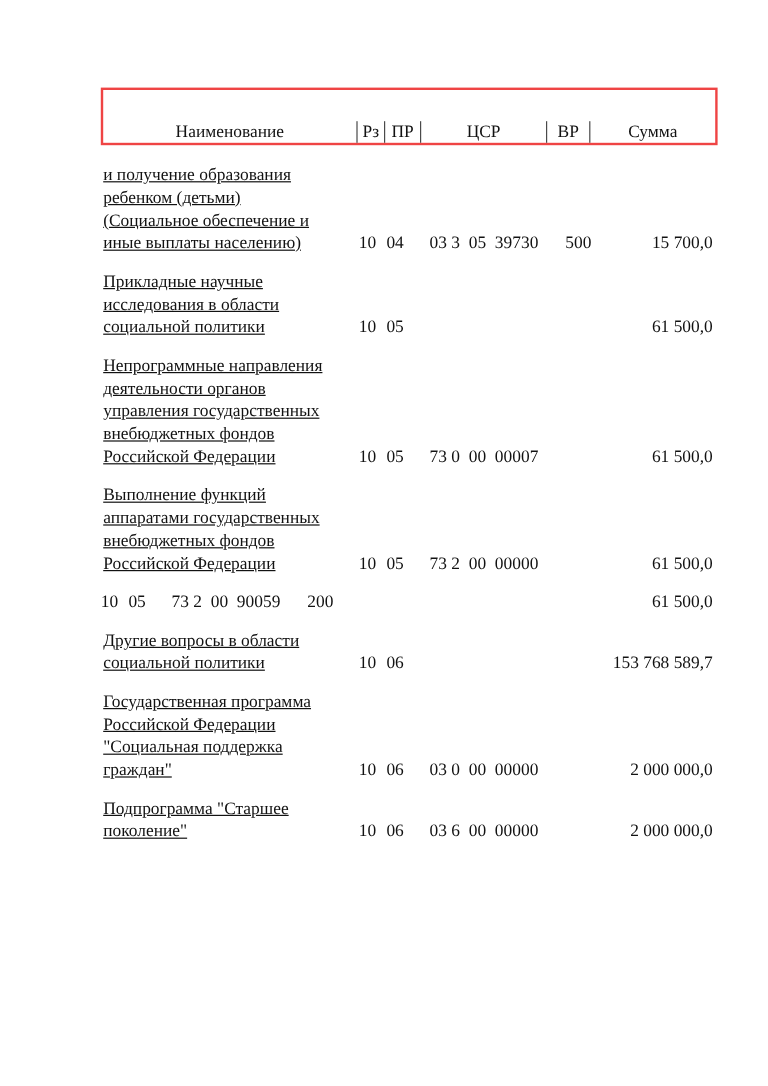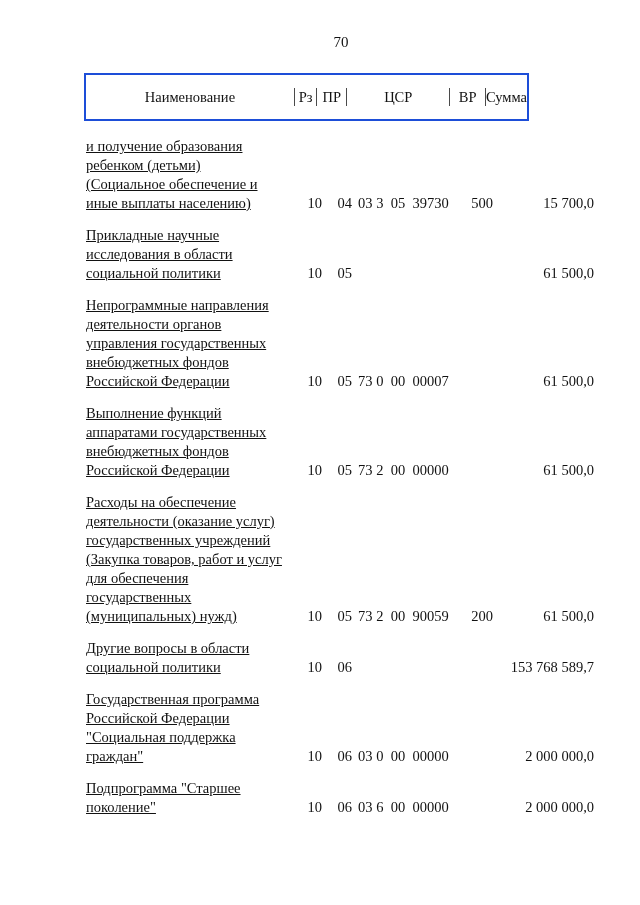--- a/index.html
+++ b/index.html
@@ -22,26 +22,26 @@
     left: 84px;
     width: 514px;
     text-align: center;
     font-size: 15px;
     line-height: 19px;
   }
   .thead {
     position: absolute;
     top: 73px;
     left: 84px;
-    width: 445px;
+    width: 514px;
     height: 48px;
     box-sizing: border-box;
-    border: 2px solid #1d4ed8;
+    border: 2px solid #ef4444;
     display: flex;
-    align-items: center;
+    align-items: flex-end;
   }
   .th {
     box-sizing: border-box;
     border-right: 1px solid #4a4a4a;
     display: flex;
     align-items: center;
     justify-content: center;
     font-size: 14.5px;
     line-height: 18px;
     text-align: center;
@@ -70,25 +70,25 @@
     box-sizing: border-box;
   }
   .c-name {
     width: 215px;
     padding-left: 2px;
     white-space: pre-line;
     text-decoration: underline;
   }
   .c-rz {
     width: 23px;
-    text-align: right;
+    text-align: left;
   }
   .c-pr {
     width: 30px;
-    text-align: right;
+    text-align: left;
   }
   .c-csr {
     width: 115px;
     padding-left: 6px;
     white-space: pre;
   }
   .c-vr {
     width: 30px;
     text-align: center;
   }
@@ -97,21 +97,20 @@
     text-align: right;
     padding-right: 4px;
     white-space: pre;
   }
 </style>
 </head>
 <body>
 
 <div class="sheet">
 
-  <div class="pageno">70</div>
 
   <div class="thead">
     <div class="th name">Наименование</div>
     <div class="th rz">Рз</div>
     <div class="th pr">ПР</div>
     <div class="th csr">ЦСР</div>
     <div class="th vr">ВР</div>
     <div class="th sum">Сумма</div>
   </div>
 
@@ -158,27 +157,20 @@
 внебюджетных фондов
 Российской Федерации</div>
       <div class="c c-rz">10</div>
       <div class="c c-pr">05</div>
       <div class="c c-csr">73 2  00  00000</div>
       <div class="c c-vr"></div>
       <div class="c c-sum">61 500,0</div>
     </div>
 
     <div class="row">
-      <div class="c c-name">Расходы на обеспечение
-деятельности (оказание услуг)
-государственных учреждений
-(Закупка товаров, работ и услуг
-для обеспечения
-государственных
-(муниципальных) нужд)</div>
       <div class="c c-rz">10</div>
       <div class="c c-pr">05</div>
       <div class="c c-csr">73 2  00  90059</div>
       <div class="c c-vr">200</div>
       <div class="c c-sum">61 500,0</div>
     </div>
 
     <div class="row">
       <div class="c c-name">Другие вопросы в области
 социальной политики</div>

